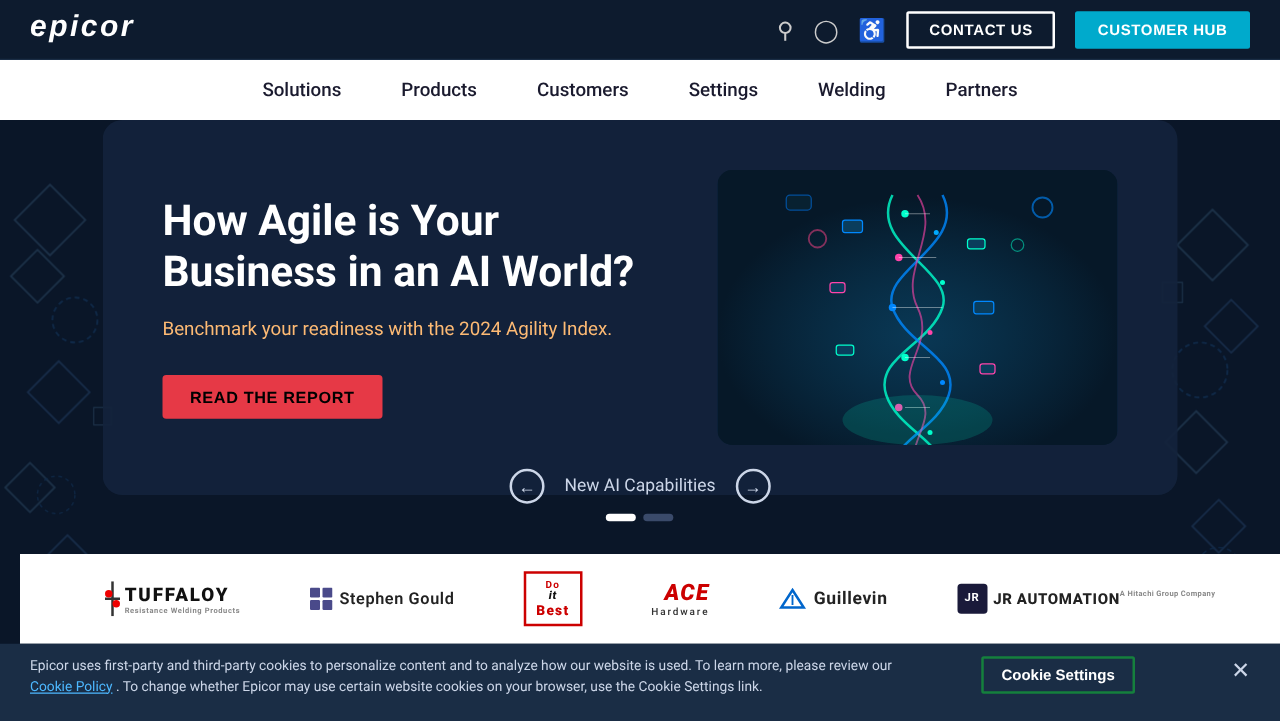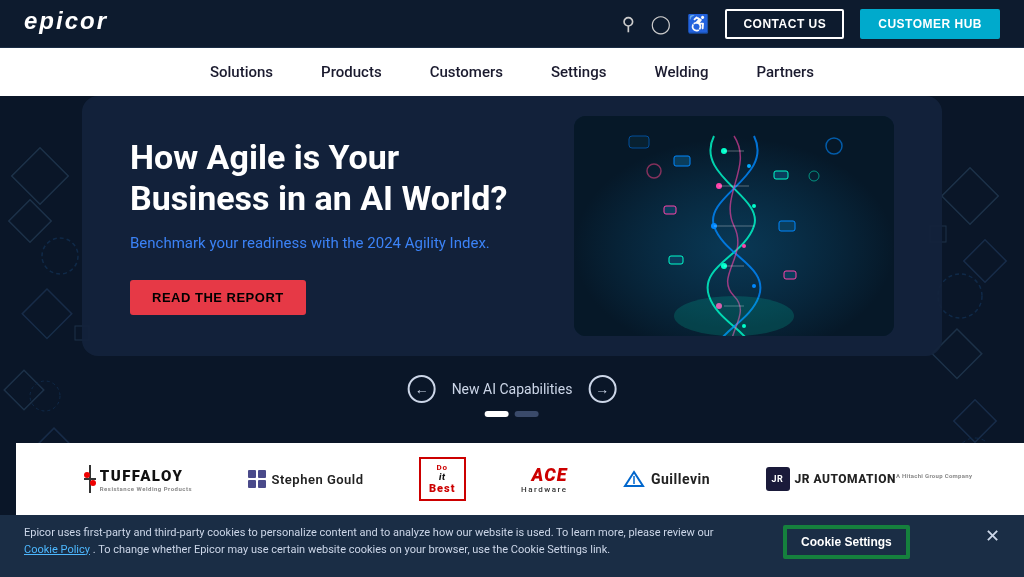--- a/index.html
+++ b/index.html
@@ -96,40 +96,40 @@
       transform: translateX(-50%);
       width: 860px;
       z-index: 5;
     }
 
     .hero-card {
       background: rgba(20, 35, 60, 0.92);
       border-radius: 16px;
       display: flex;
       align-items: center;
-      padding: 20px 48px;
+      padding: 40px 48px;
       gap: 40px;
       position: relative;
     }
 
     .hero-content {
       flex: 1;
     }
 
     .hero-title {
       font-size: 34px;
       font-weight: 700;
       color: #fff;
       line-height: 1.2;
       margin-bottom: 16px;
     }
 
     .hero-subtitle {
       font-size: 15px;
-      color: #3b82f6;
+      color: #fdba74;
       margin-bottom: 28px;
     }
 
     .btn-read-report {
       background: #e63946;
       color: #000000;
       border: none;
       padding: 10px 22px;
       font-size: 13px;
       font-weight: 700;
@@ -265,21 +265,21 @@
     }
 
     .cookie-text a {
       color: #4db8ff;
       text-decoration: underline;
       cursor: pointer;
     }
 
     .cookie-settings-btn {
       background: transparent;
-      border: 4px solid #15803d;
+      border: 2px solid #15803d;
       color: #fff;
       padding: 6px 14px;
       font-size: 12px;
       font-weight: 600;
       cursor: pointer;
       border-radius: 2px;
       white-space: nowrap;
     }
 
     .cookie-close {

